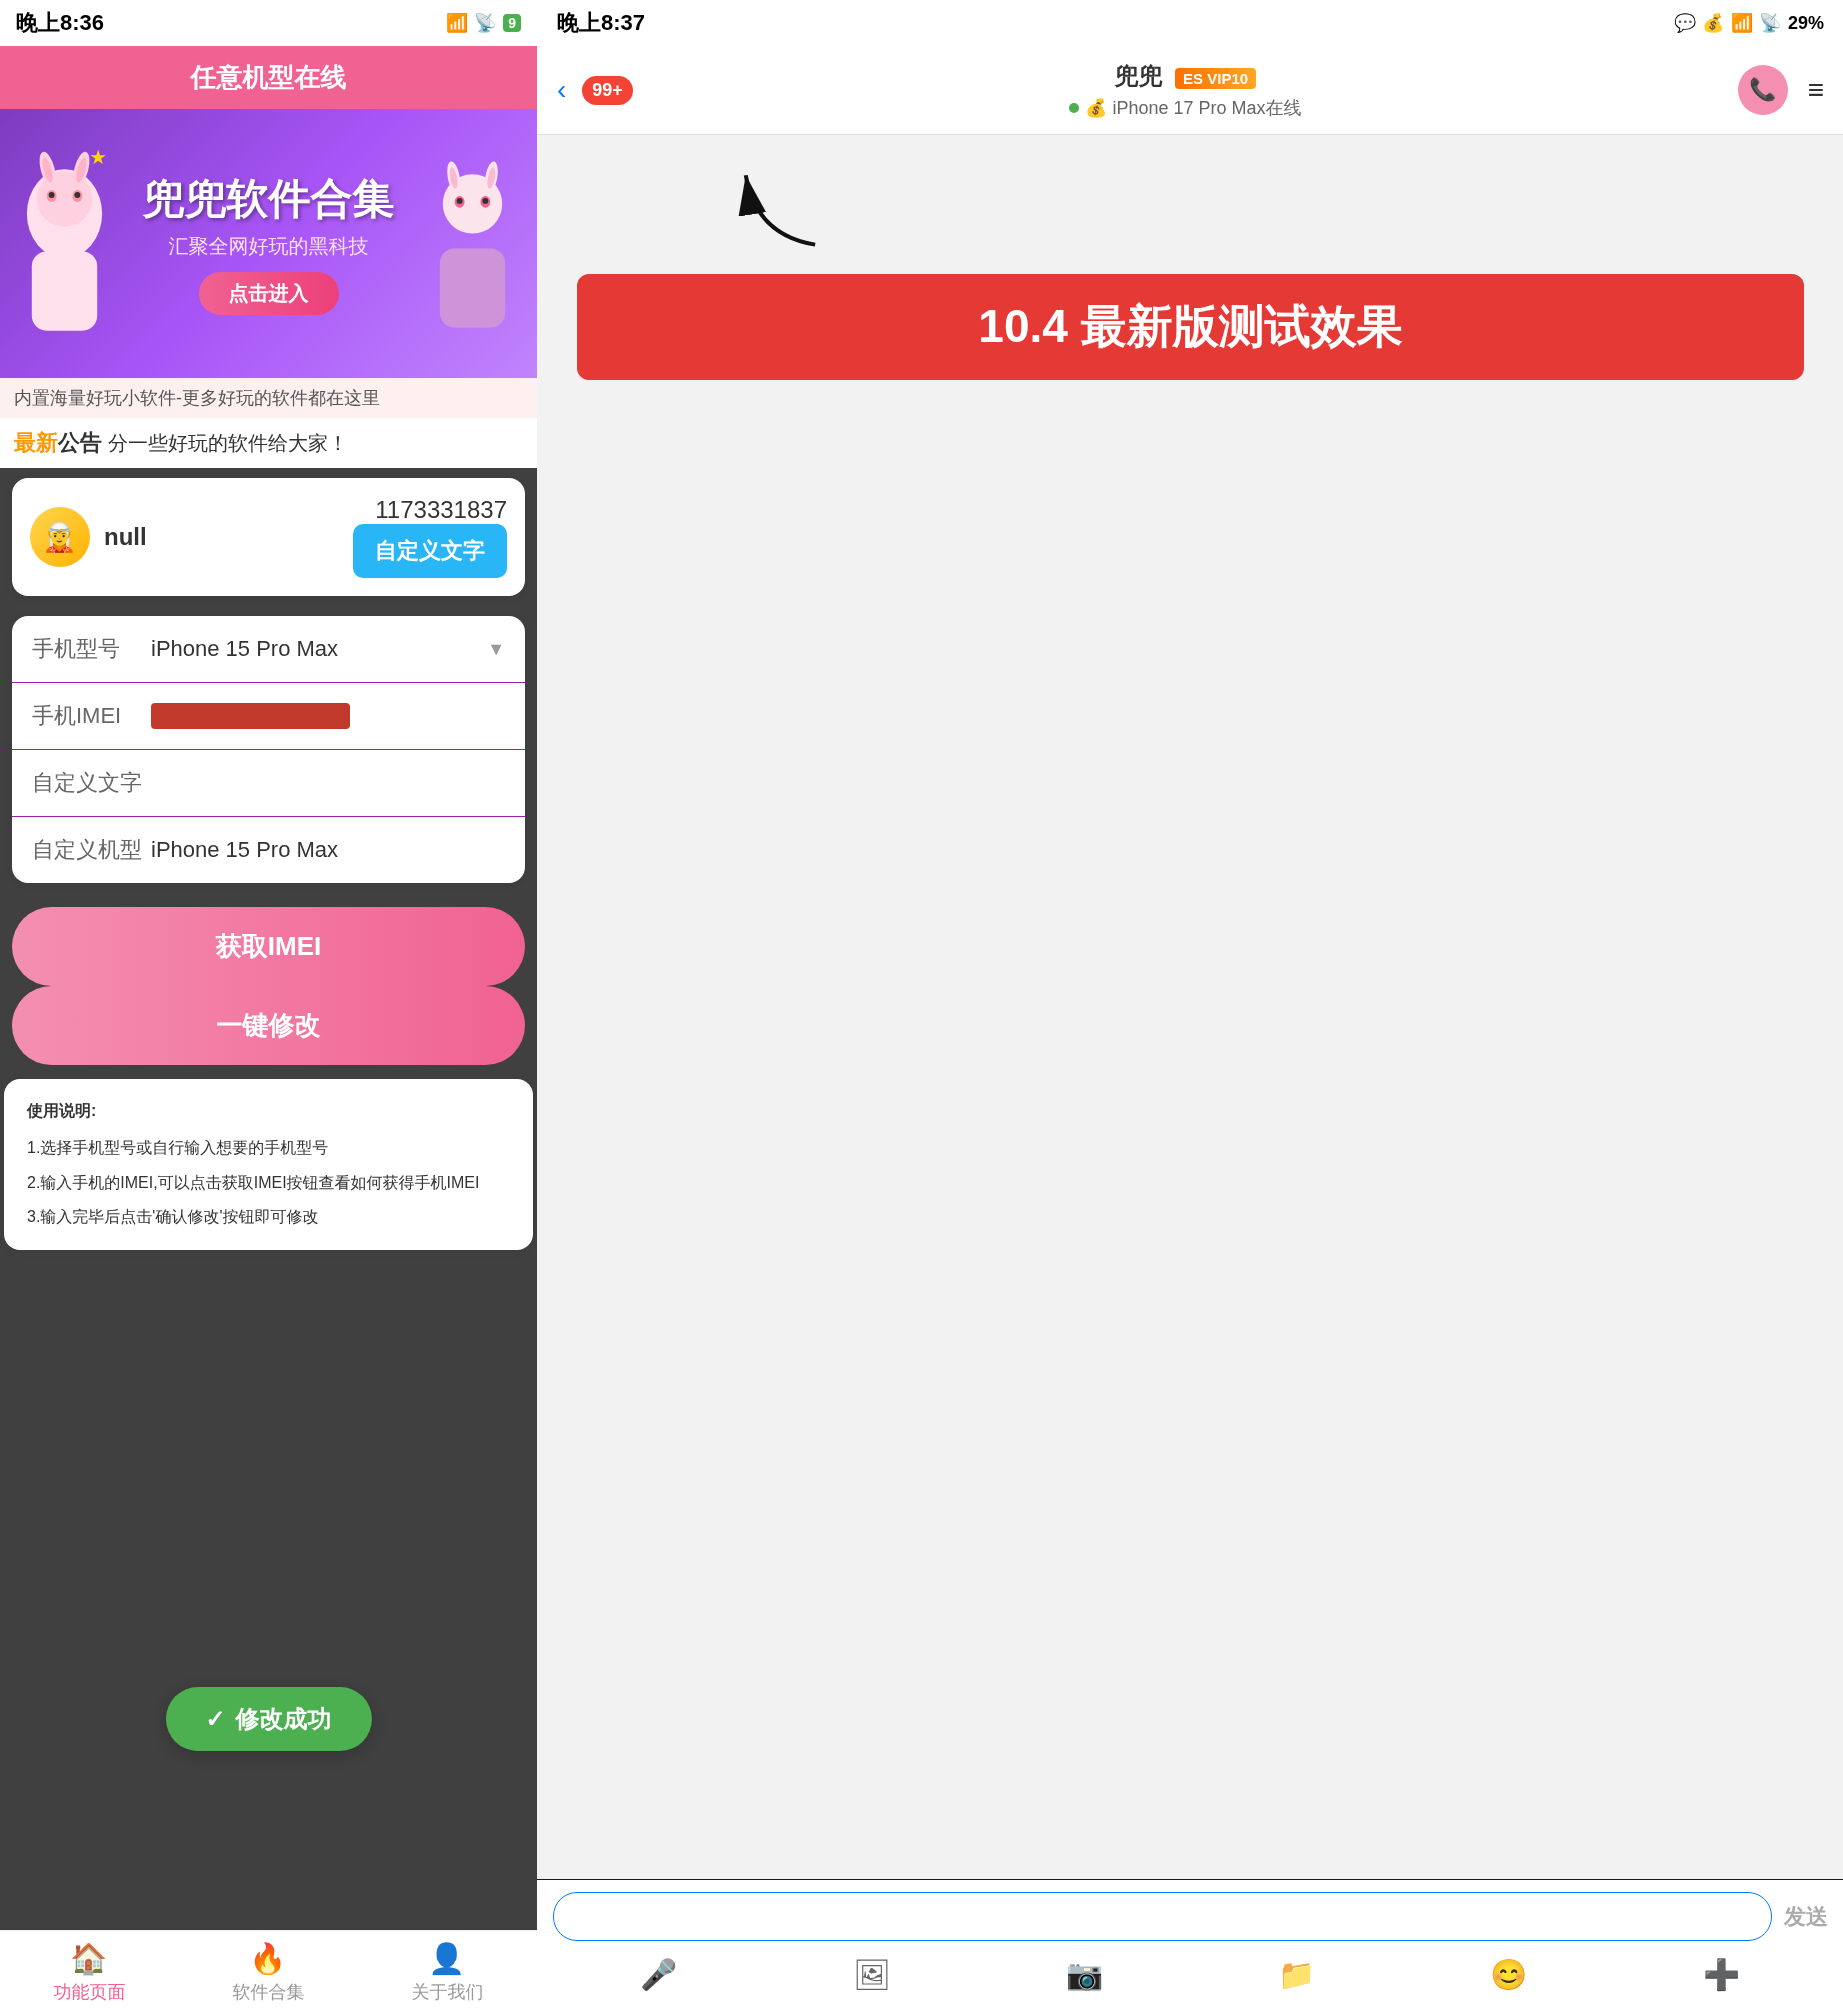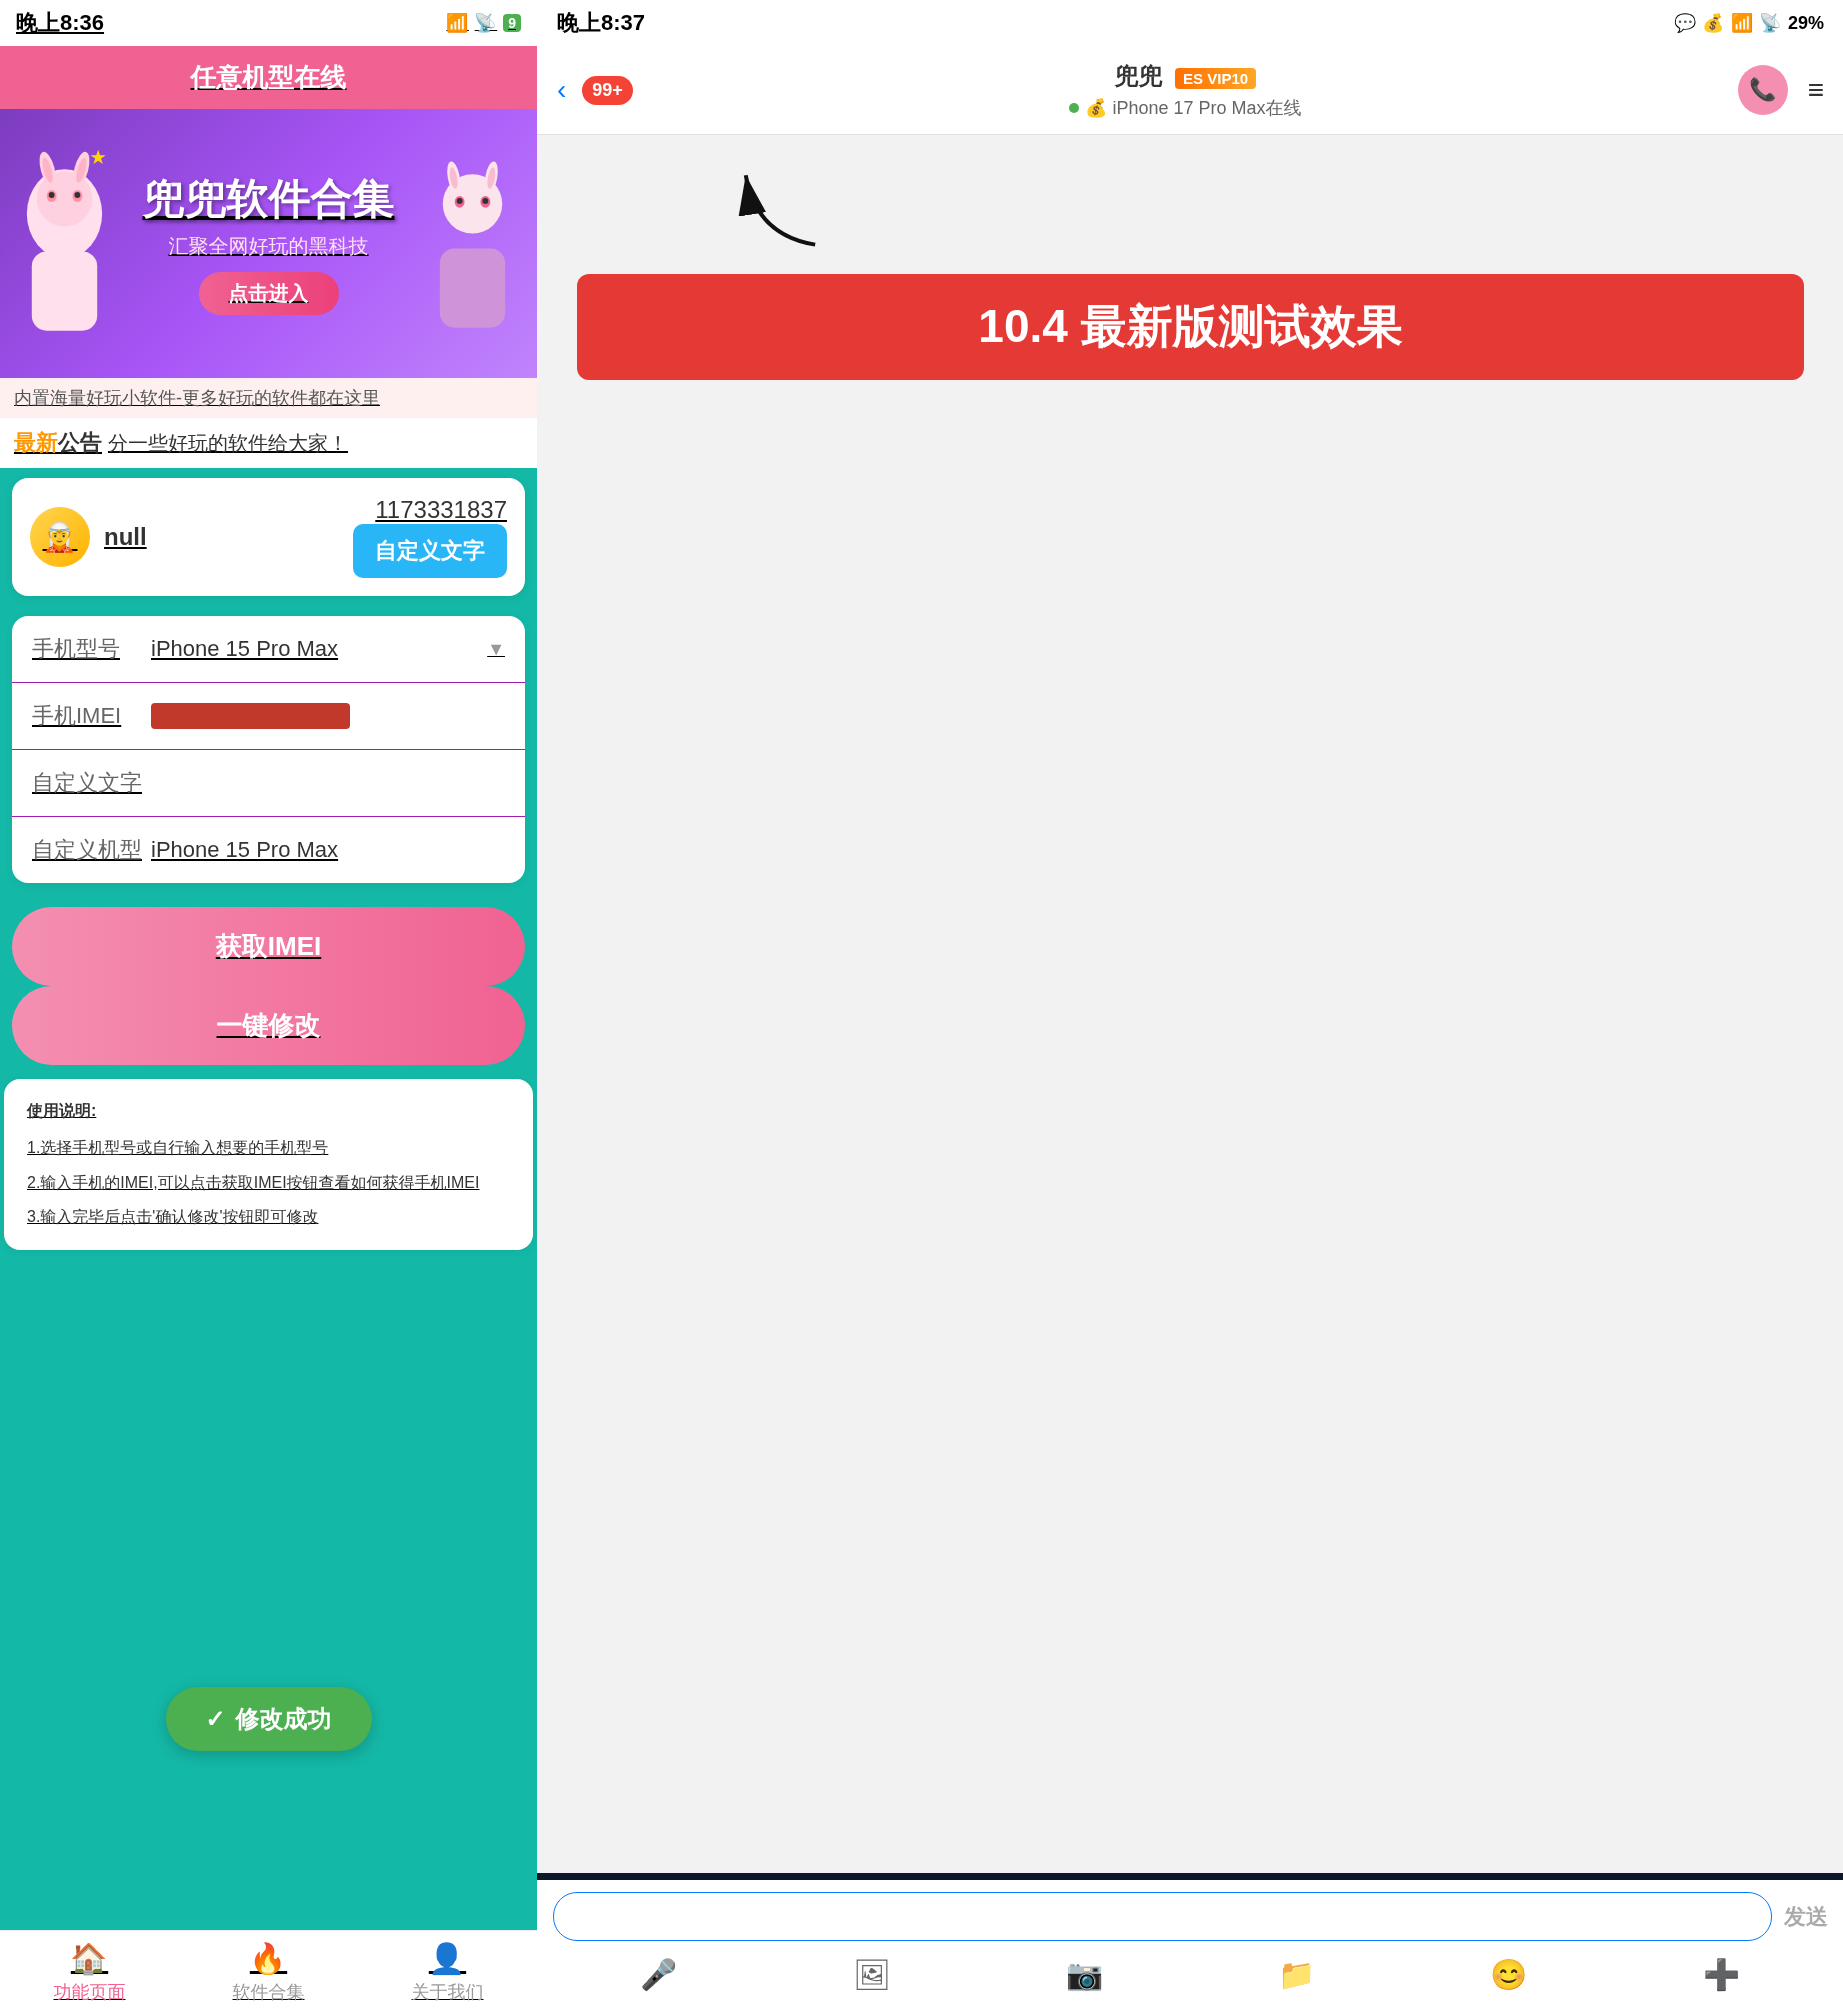--- a/index.html
+++ b/index.html
@@ -10,25 +10,24 @@
       flex-direction: row;
       font-family: -apple-system, "PingFang SC", "Microsoft YaHei", sans-serif;
       background: #f0f0f0;
       overflow: hidden;
     }
 
     
     .left-panel {
       width: 537px;
       height: 2010px;
-      background: #14b8a6;
+      background: #404040;
       display: flex;
       flex-direction: column;
       overflow: hidden;
-      text-decoration: underline;
     }
 
     .status-bar-left {
       background: #fff;
       display: flex;
       justify-content: space-between;
       align-items: center;
       padding: 8px 16px;
       font-size: 22px;
       font-weight: 600;
@@ -394,21 +393,21 @@
       justify-content: center;
     }
     .test-result-text {
       color: white;
       font-size: 46px;
       font-weight: 900;
     }
 
     .chat-input-bar {
       background: white;
-      border-top: 7px solid #0f172a;
+      border-top: 1px solid #0f172a;
       padding: 12px 16px;
     }
     .chat-input-row {
       display: flex;
       align-items: center;
       gap: 12px;
       margin-bottom: 10px;
     }
     .chat-text-input {
       flex: 1;

